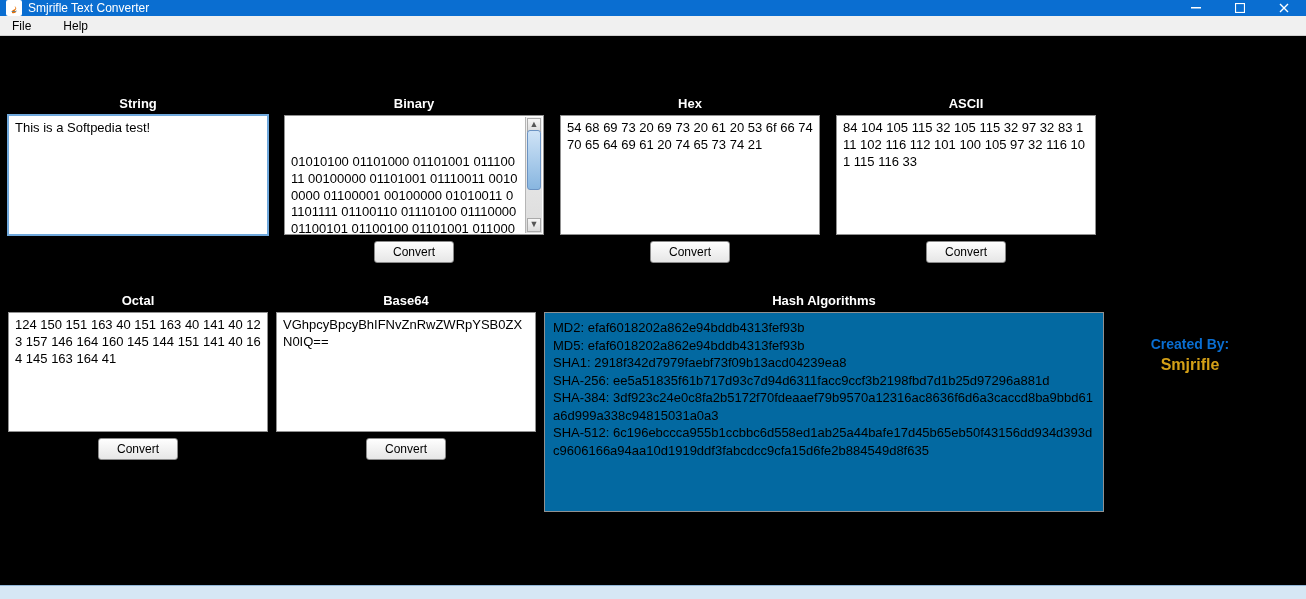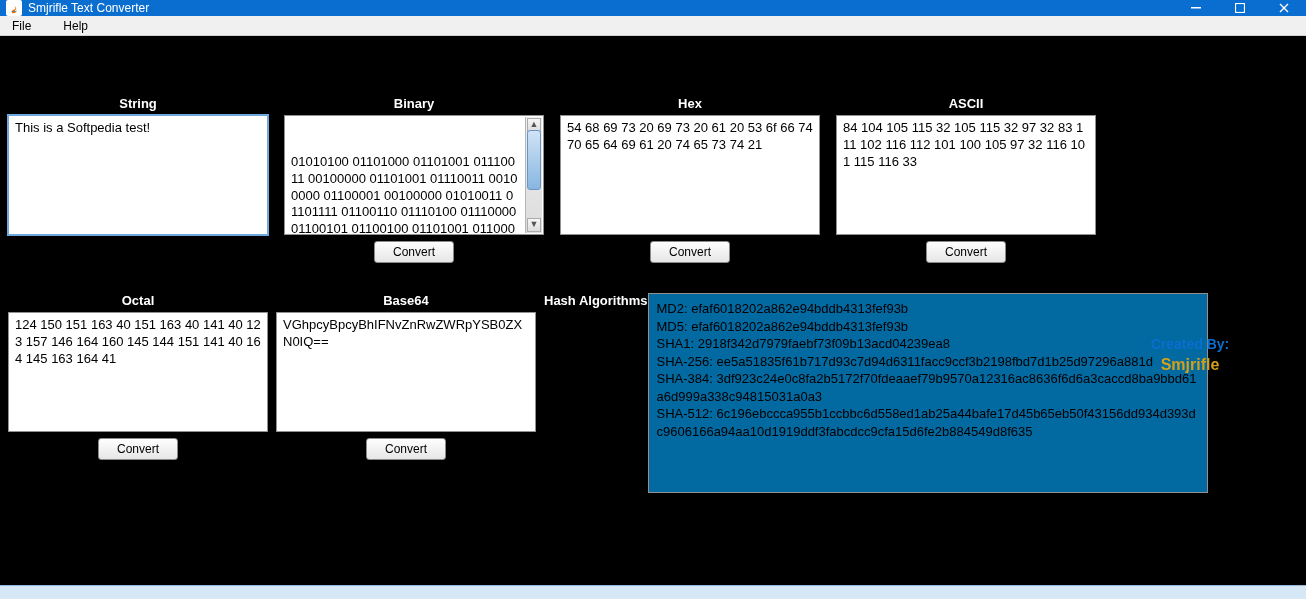--- a/index.html
+++ b/index.html
@@ -52,21 +52,21 @@
     background:linear-gradient(#f6f6f6,#ddd); border:1px solid #aaa; display:flex; align-items:center; justify-content:center;
     color:#555; font-size:9px;
   }
   .scrollbtn.up{top:2px;} .scrollbtn.down{bottom:2px;}
   .convert-btn {
     width: 80px; height:22px; margin:6px auto 0; background:linear-gradient(#fefefe,#e6e6e6);
     border:1px solid #8a8a8a; border-radius:3px; color:#000; font-size:12px;
     display:flex; align-items:center; justify-content:center; cursor:pointer;
     box-shadow: inset 0 1px 0 #fff;
   }
-  .hash-panel { display:flex; flex-direction:row;justify-content:flex-end; }
+  .hash-panel { display:flex; flex-direction:column;justify-content:flex-end; }
   .hash-box {
     background:#0369a1; color:#000; border:1px solid #919191; padding:6px 8px;
     font-family: Arial, sans-serif; font-size:13px;
     width: 560px; height: 200px; line-height:1.35;
     word-break:break-all; white-space:pre-wrap;
   }
   .credit {
     position:absolute; right:36px; top: 300px; text-align:center; width:160px;
   }
   .credit .cby{ color:#0a6ed1; font-weight:bold; font-size:14px; }

